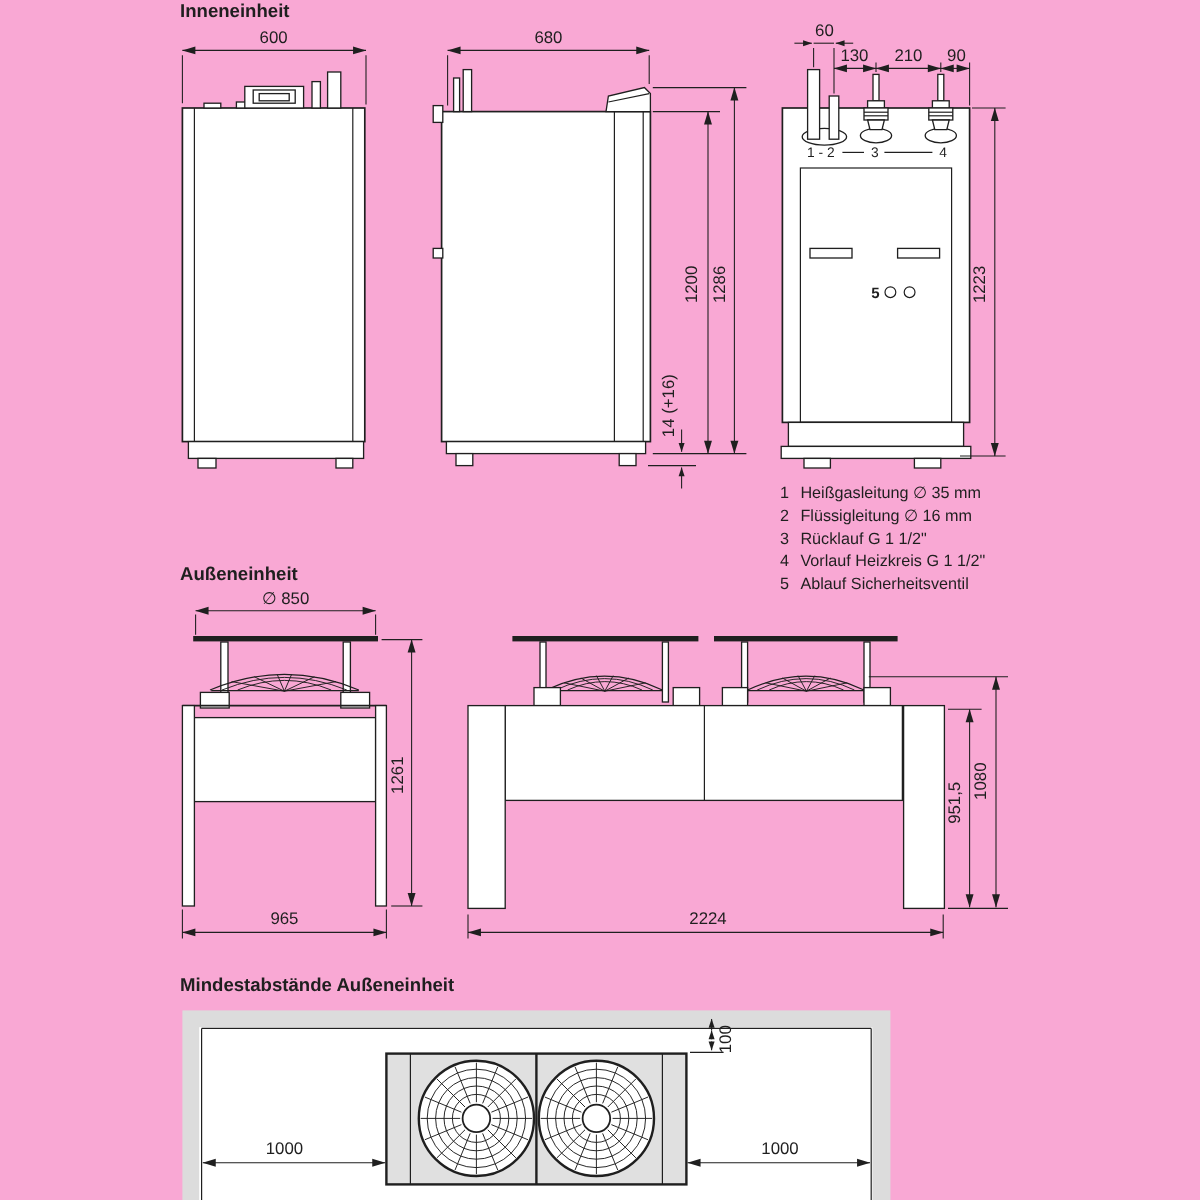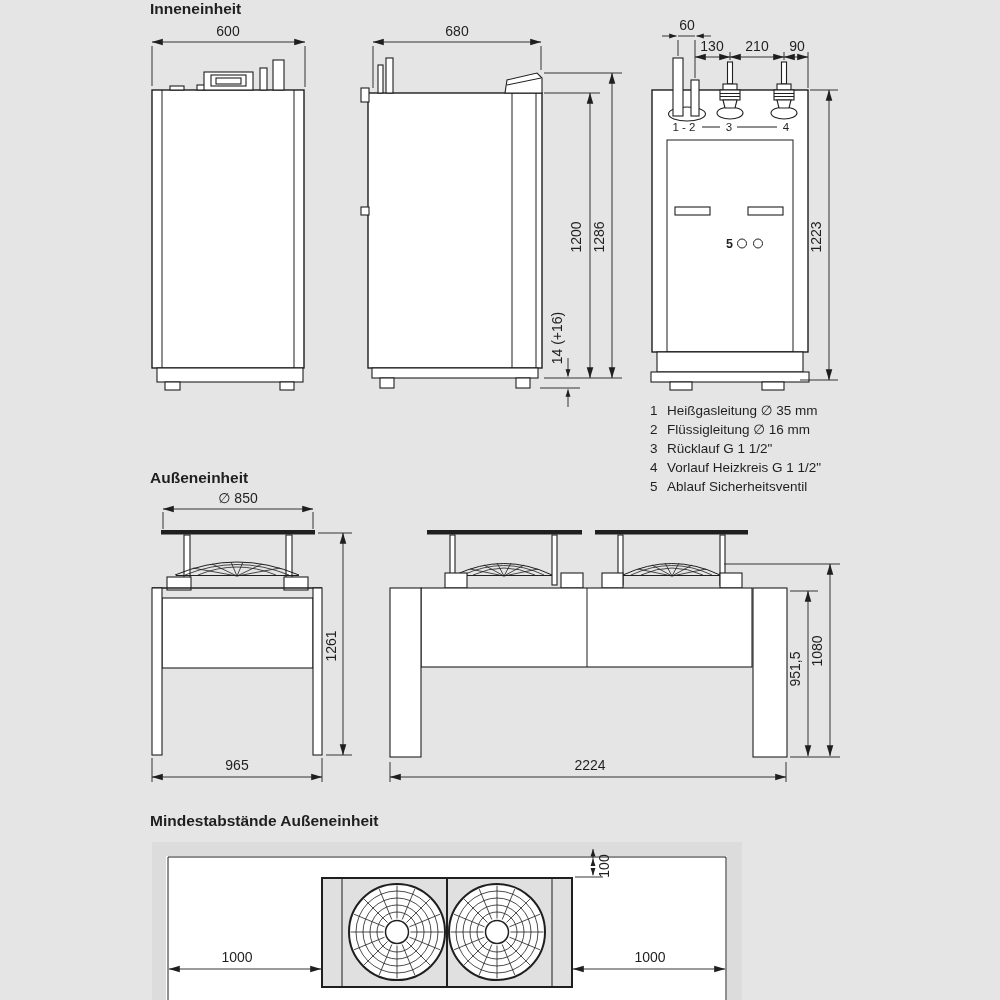--- a/index.html
+++ b/index.html
@@ -1,16 +1,16 @@
 <!DOCTYPE html>
 <html><head>
 <meta charset="utf-8">
 <style>
   html,body{margin:0;padding:0;background:#fff;}
-  #canvas{position:relative;width:1000px;height:1000px;overflow:hidden;background:#e5e5e5;}
+  #canvas{position:relative;width:1000px;height:1000px;overflow:hidden;background:#f9a8d4;}
   svg{display:block;}
   text{font-family:"Liberation Sans", sans-serif;fill:#1f1f1f;font-size:14px;}
   .title{font-size:15.5px;font-weight:bold;}
   .cl{font-size:11.5px;}
   .b{font-weight:bold;font-size:12.5px;}
   .lg{font-size:13.5px;}
   .o{fill:#fff;stroke:#1f1f1f;stroke-width:1.4;}
   .o2{fill:#fff;stroke:#1f1f1f;stroke-width:1.1;}
   .t{fill:none;stroke:#1f1f1f;stroke-width:1;}
   .m{fill:none;stroke:#1f1f1f;stroke-width:0.8;}

